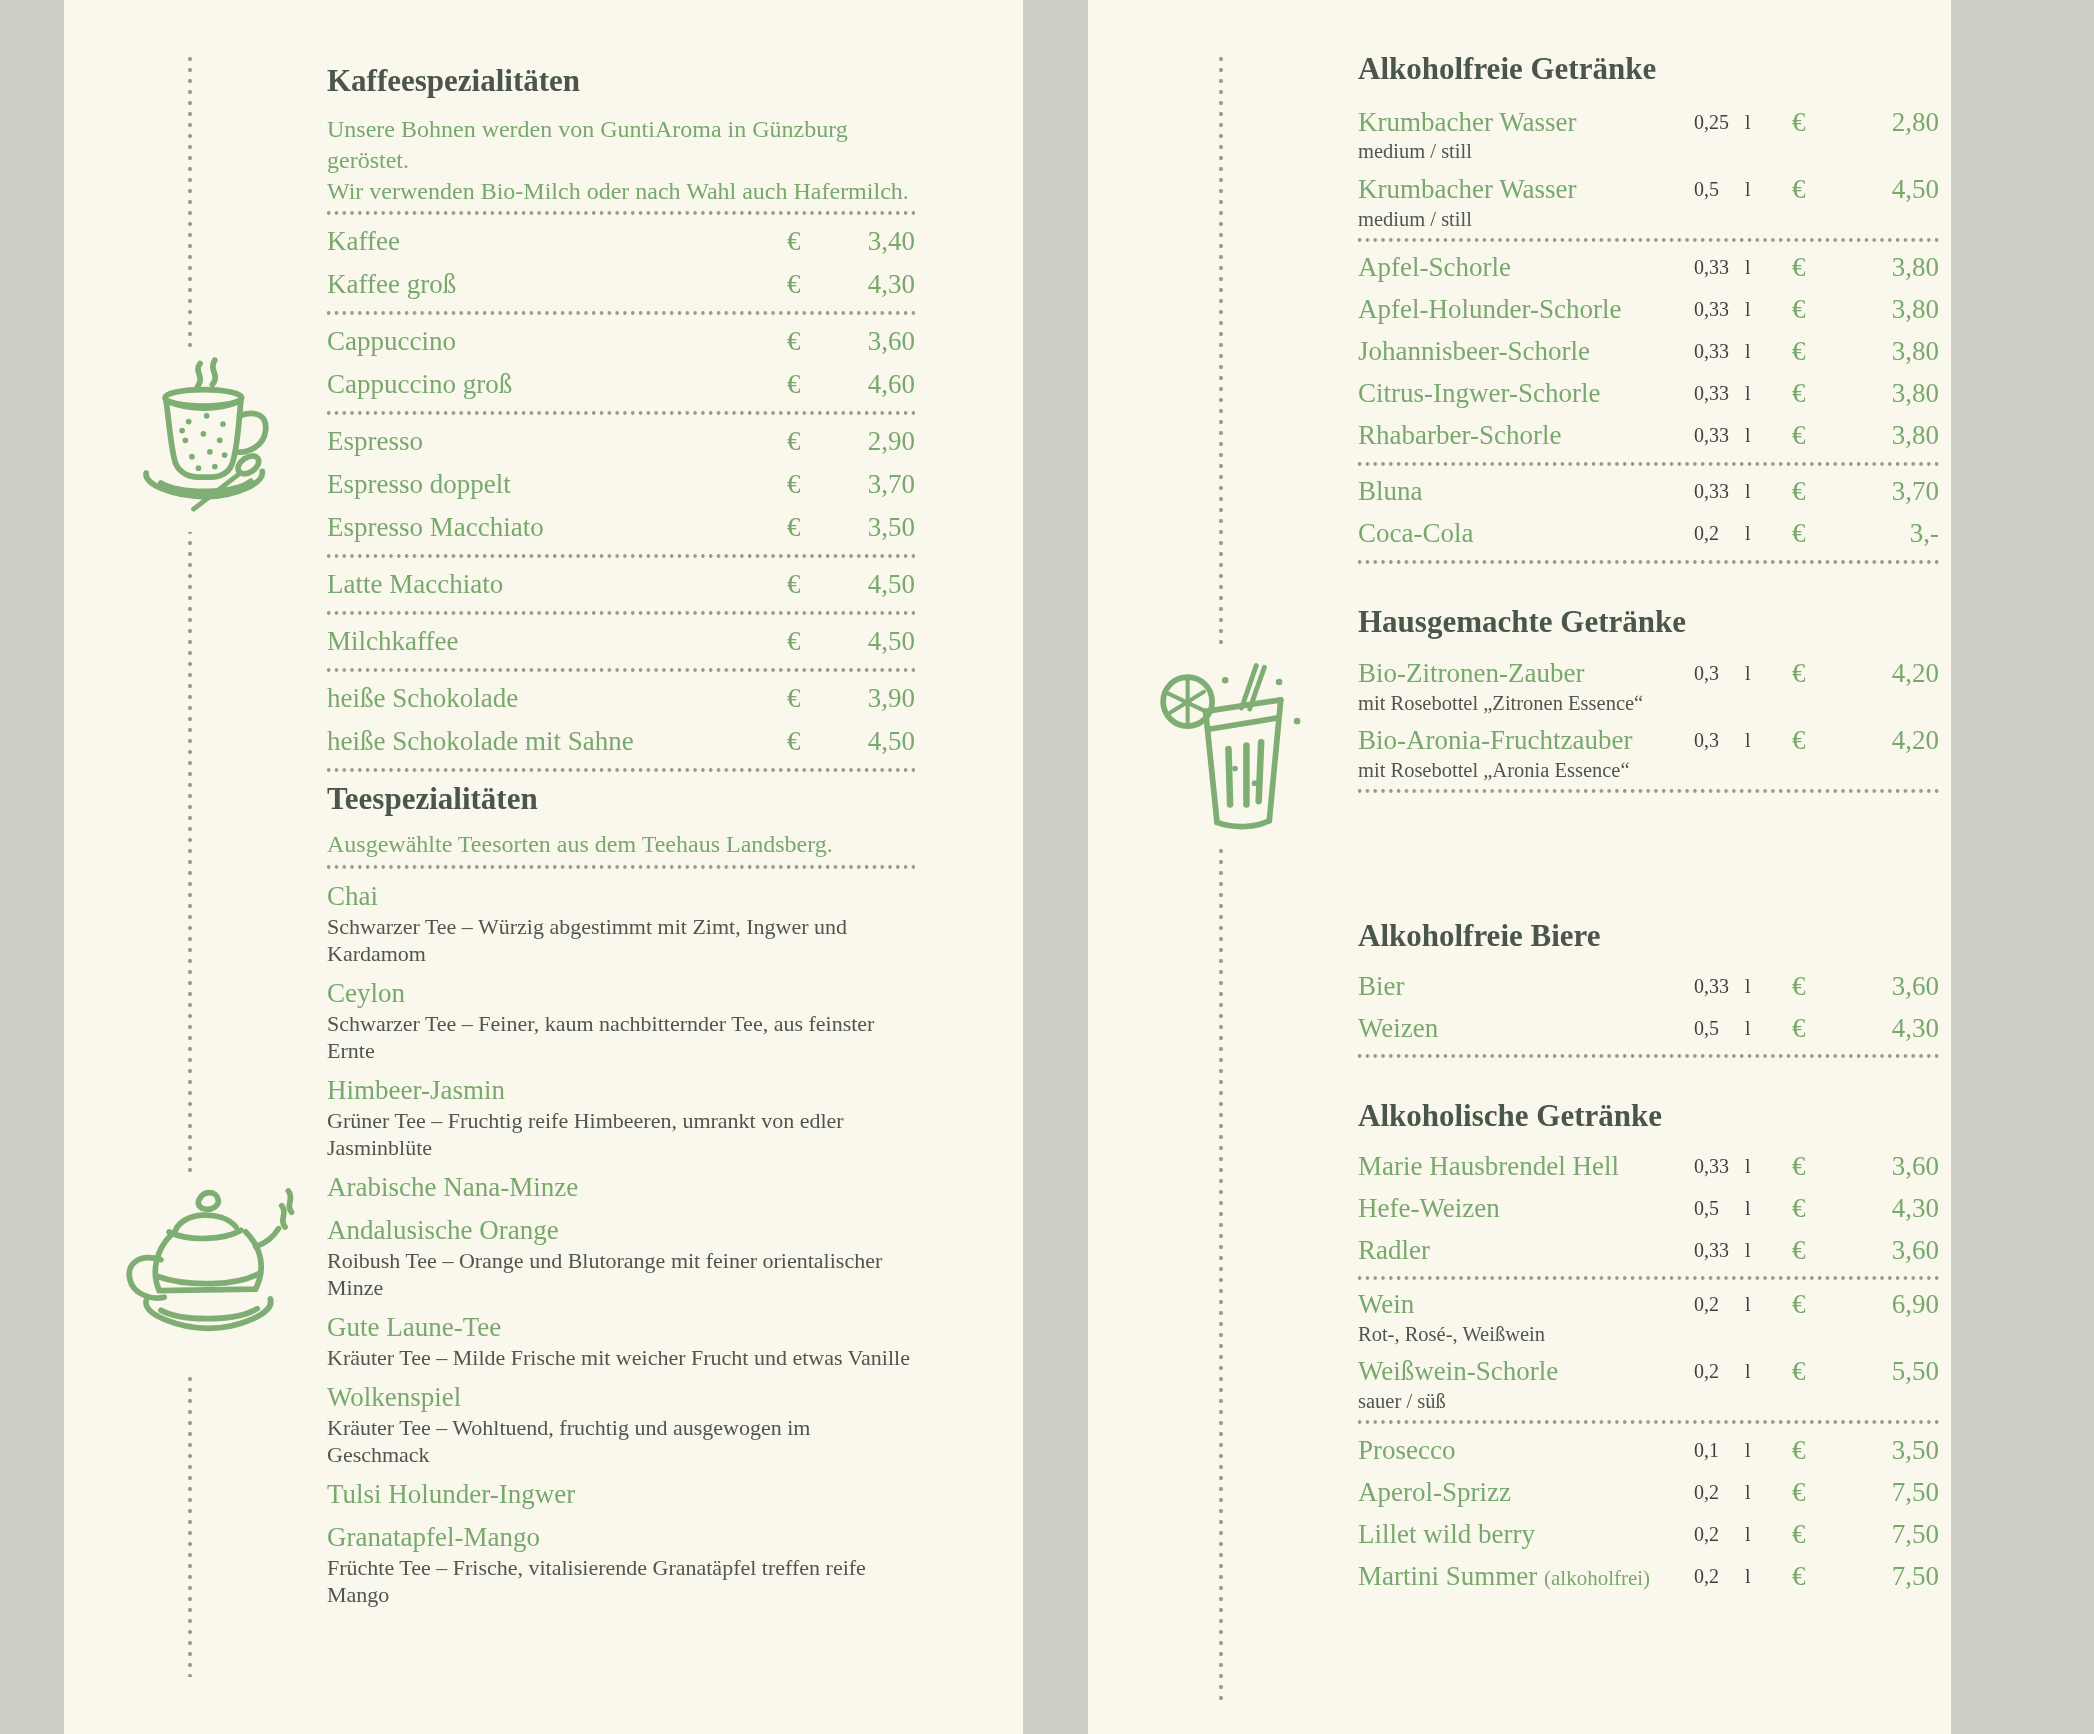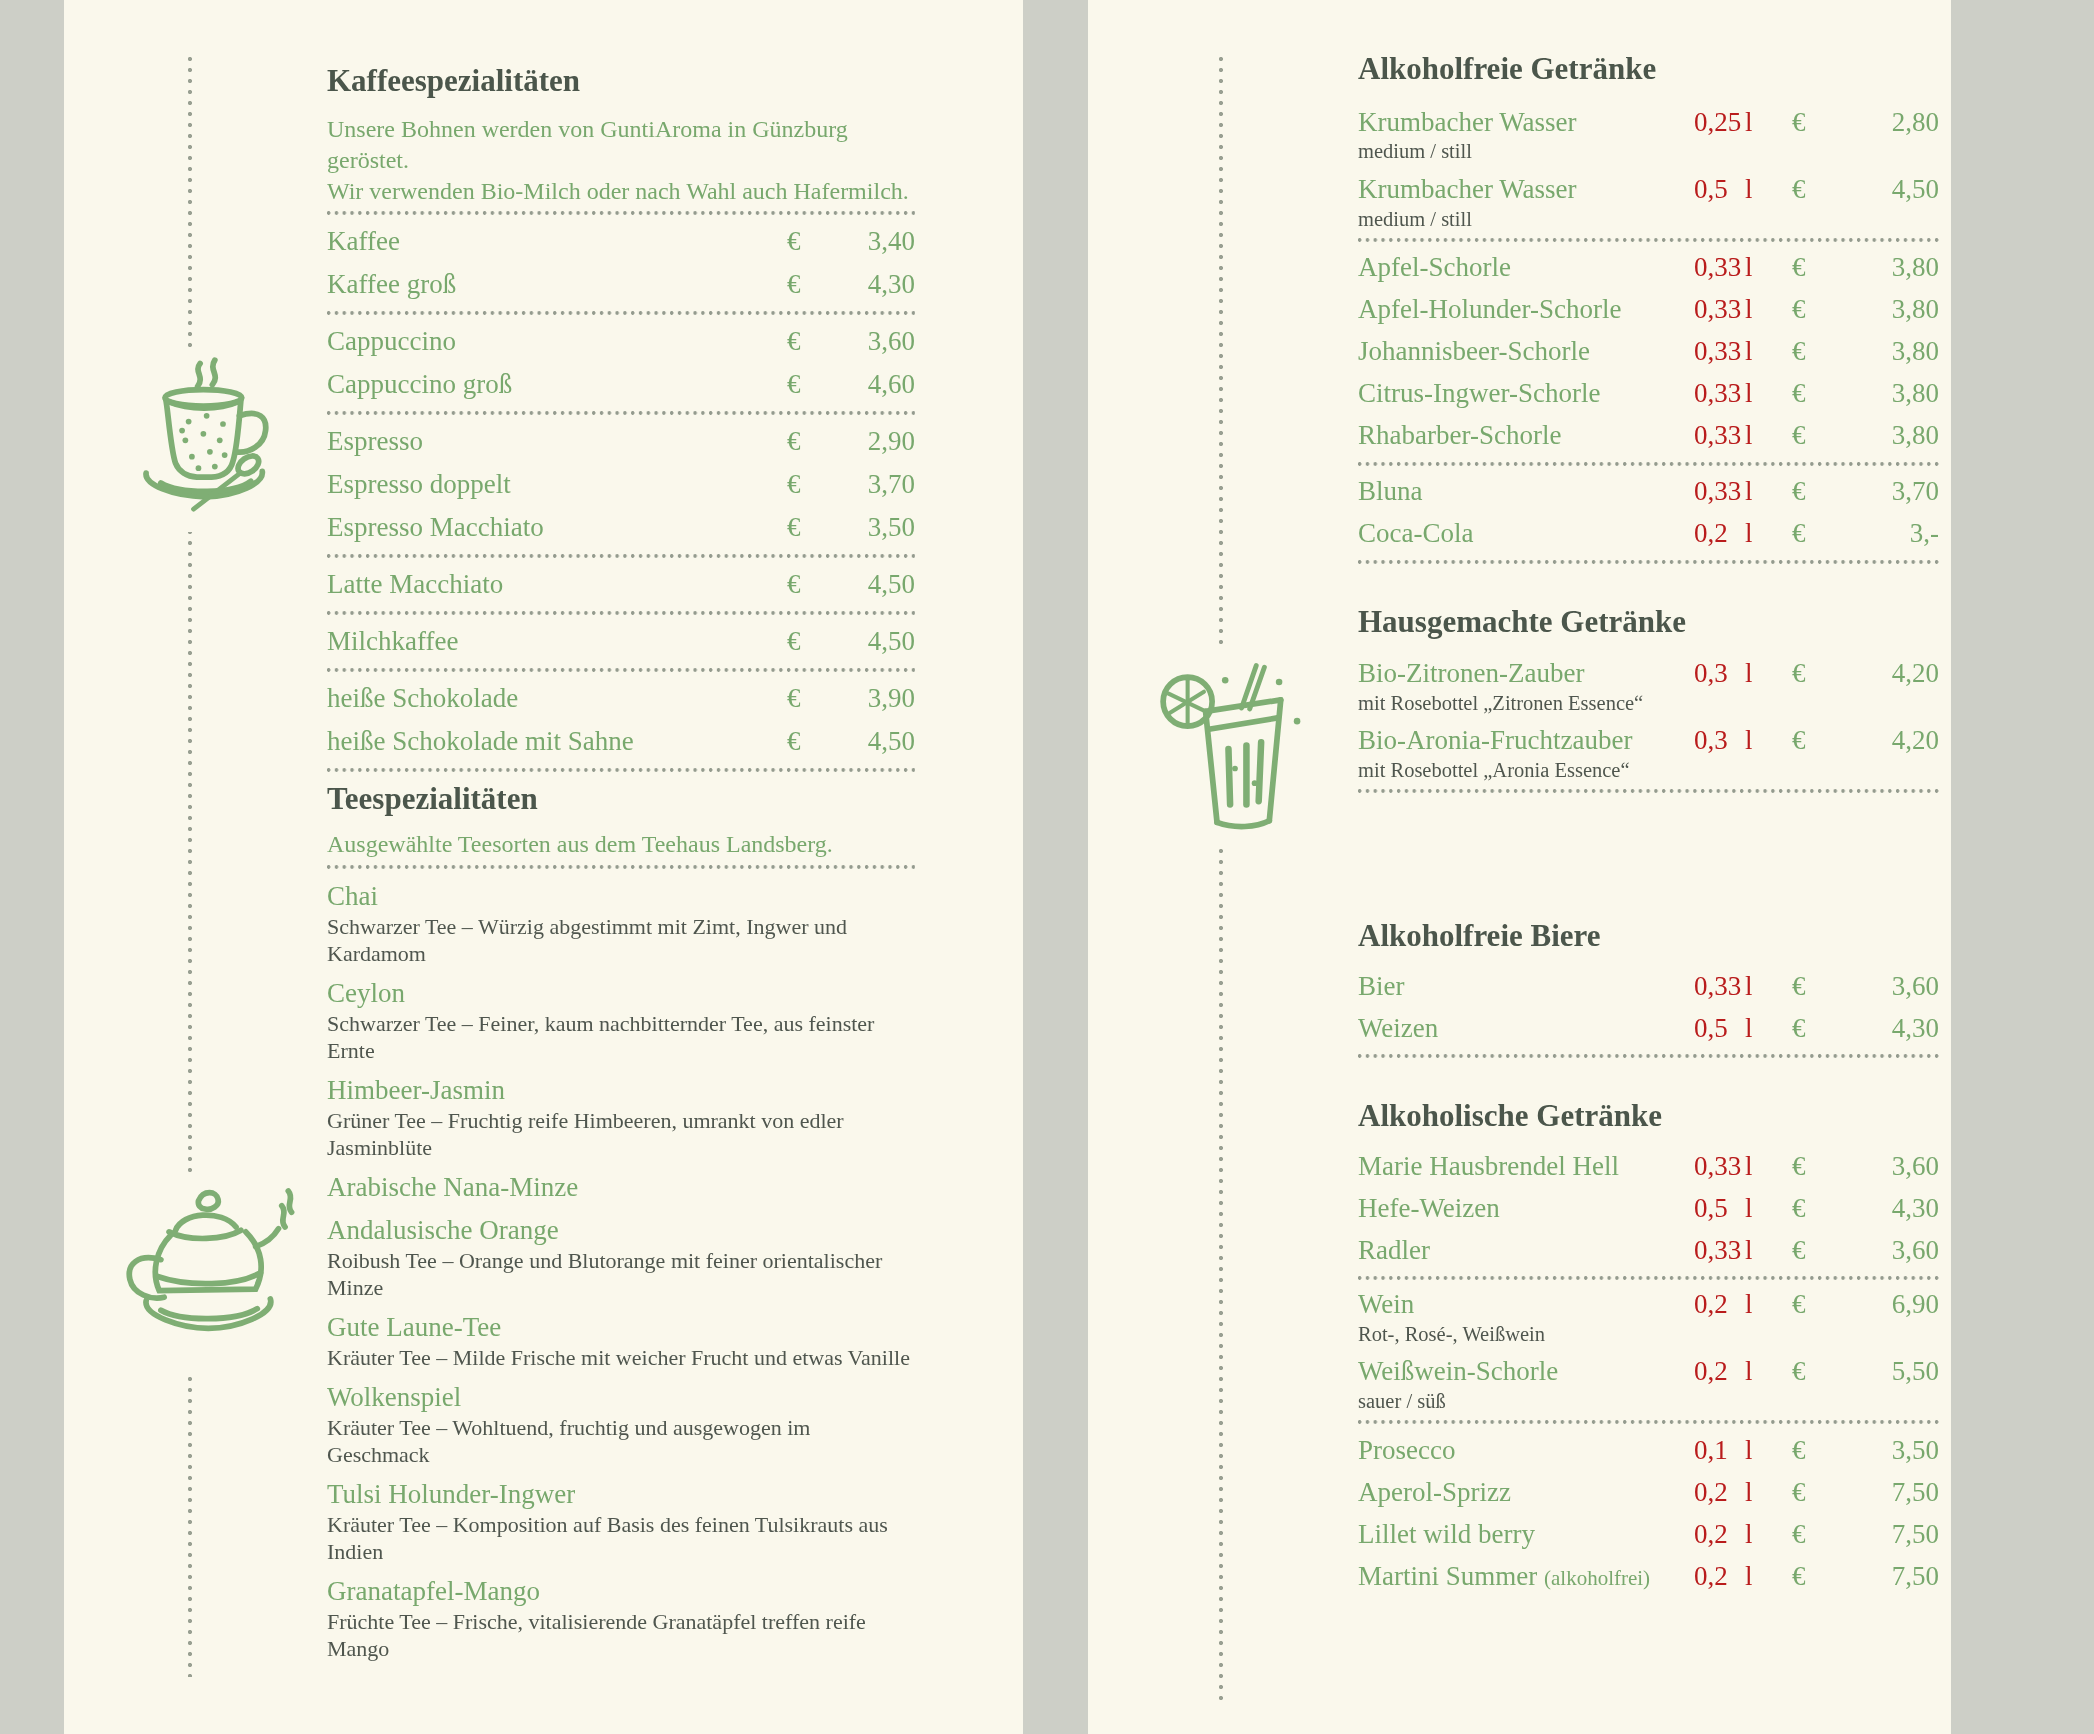--- a/index.html
+++ b/index.html
@@ -42,21 +42,21 @@
   .row .pr { text-align:right; }
 
   
   .tea { margin-bottom:9px; }
   .tnm { font-size:27px; color:#78a86d; line-height:34px; }
   .tds { font-size:22px; color:#4f564e; line-height:27px; }
 
   
   .rrow { display:grid; grid-template-columns:336px 51px 47px 57px 90px; align-items:center; height:42px; }
   .rrow .nm { font-size:27px; color:#78a86d; white-space:nowrap; }
-  .rrow .qty, .rrow .unit { font-size:27px; color:#b91c1c; }
+  .rrow .qty, .rrow .unit { font-size:20px; color:#404040; }
   .rrow .cur, .rrow .pr { font-size:27px; color:#78a86d; }
   .rrow .pr { text-align:right; }
   .rrow .note { font-size:21px; color:#78a86d; }
   .ritem { margin-bottom:6.5px; }
   .ritem .rrow { height:38px; }
   .subline { font-size:20.5px; color:#4f564e; line-height:24.5px; margin-top:-1.6px; }
   .rgrp { }
 
   .mt58 { margin-top:47px; } .mt56 { } .mt44 { margin-top:36px; }
   .mt148 { margin-top:121px; } .mt16 { margin-top:13px; } .mt14 { margin-top:11.5px;font-family:Liberation Serif, serif; }
@@ -231,21 +231,20 @@
       <div class="tea">
         <div class="tnm">Gute Laune-Tee</div>
         <div class="tds">Kräuter Tee – Milde Frische mit weicher Frucht und etwas Vanille</div>
       </div>
       <div class="tea">
         <div class="tnm">Wolkenspiel</div>
         <div class="tds">Kräuter Tee – Wohltuend, fruchtig und ausgewogen im Geschmack</div>
       </div>
       <div class="tea">
         <div class="tnm">Tulsi Holunder-Ingwer</div>
-        <div class="tds">Kräuter Tee – Komposition auf Basis des feinen Tulsikrauts aus Indien</div>
       </div>
       <div class="tea">
         <div class="tnm">Granatapfel-Mango</div>
         <div class="tds">Früchte Tee – Frische, vitalisierende Granatäpfel treffen reife Mango</div>
       </div>
 
     </div>
 
   </div>
 </div>

